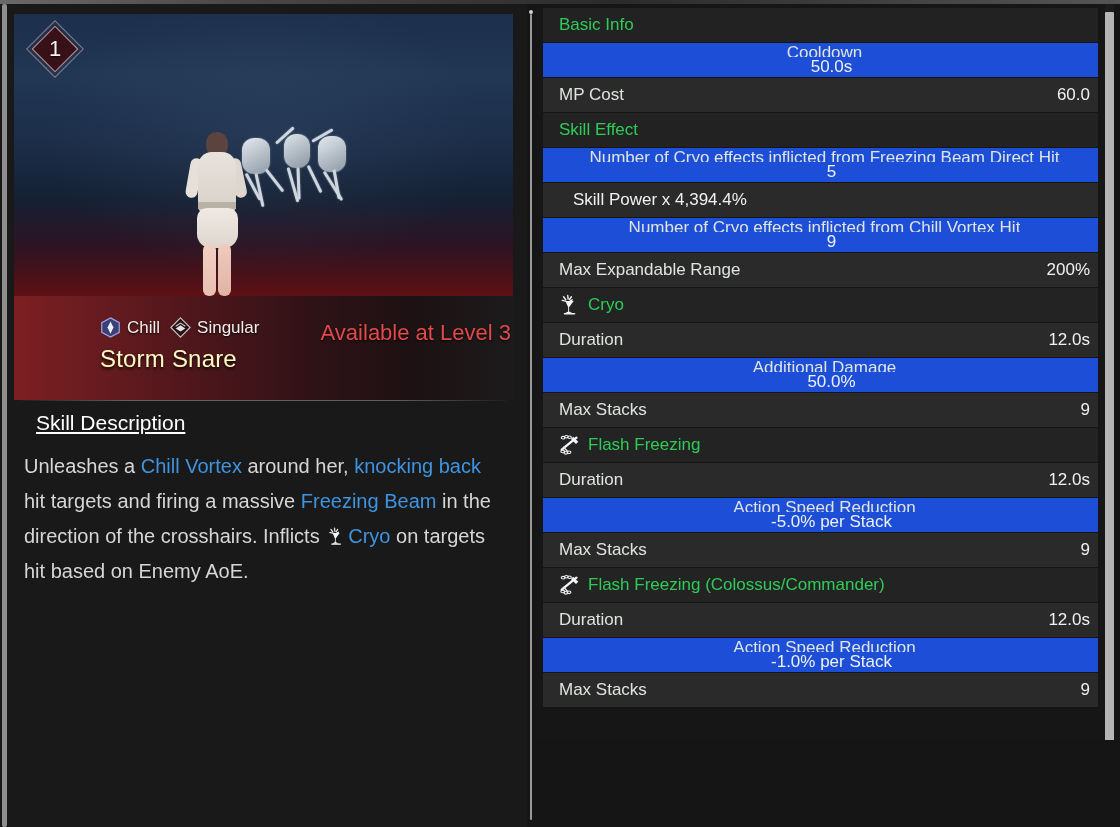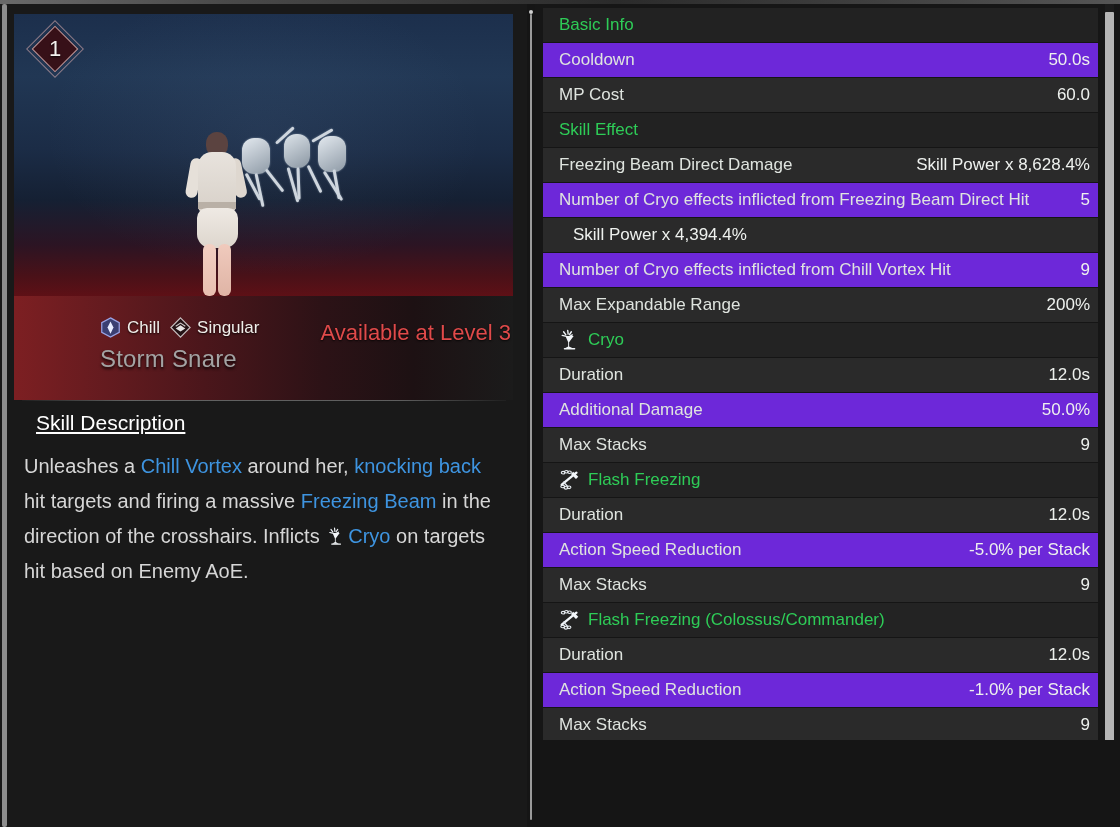--- a/index.html
+++ b/index.html
@@ -101,21 +101,21 @@
 
   .tag-row { position: absolute; left: 100px; top: 317px; display: flex; align-items: flex-start; gap: 10px; }
   .tag { display: flex; align-items: center; gap: 6px; }
   .tag .label { color: #f1eeea; font-size: 17px; text-shadow: 0 1px 2px rgba(0,0,0,0.85); }
   .ico-hex { width: 21px; height: 21px; position: relative; flex: 0 0 21px; }
   .ico-hex svg, .ico-dia svg { display: block; }
   .ico-dia { width: 21px; height: 21px; position: relative; flex: 0 0 21px; }
 
   .skill-name {
     position: absolute; left: 100px; top: 345px;
-    color: #a3a3a3; font-size: 24px; letter-spacing: .2px;
+    color: #fef9c3; font-size: 24px; letter-spacing: .2px;
     text-shadow: 0 2px 3px rgba(0,0,0,0.85);
   }
   .avail {
     position: absolute; right: 16px; top: 320px;
     color: #e04a4a; font-size: 22px; text-shadow: 0 1px 2px rgba(0,0,0,0.8);
   }
 
   .hr-sep {
     position: absolute; left: 22px; top: 400px; width: 484px; height: 1px;
     background: linear-gradient(to right, rgba(255,255,255,0.03), rgba(255,255,255,0.32) 22%, rgba(255,255,255,0.30) 78%, rgba(255,255,255,0.03));
@@ -158,21 +158,21 @@
 
   .row {
     position: relative;
     height: 35px;
     display: flex; align-items: center; justify-content: space-between;
     padding: 0 8px 0 16px;
     background: #2a2a2a;
     margin-bottom: 0;
     border-bottom: 1px solid #151515;
   }
-  .row.alt { background: #6d28d9; }
+  .row.alt { background: #1d4ed8; flex-direction: column; }
   .row .k { color: #dfe4df; font-size: 17px; white-space: nowrap; overflow: hidden; text-overflow: ellipsis; }
   .row .v { color: #eef1ee; font-size: 17px; white-space: nowrap; padding-left: 14px; }
 
   .row.section { background: #232323; }
   .row.section .k { color: #2ecc57; display: flex; align-items: center; gap: 7px; }
   .row.section.hdr { background: #222222; }
 
   .sec-ico { width: 22px; height: 22px; flex: 0 0 22px; display: inline-block; }
 
   
@@ -295,24 +295,20 @@
         </div>
         <div class="row">
           <div class="k">MP Cost</div>
           <div class="v">60.0</div>
         </div>
         <div class="row section hdr">
           <div class="k">
             <span>Skill Effect</span>
           </div>
         </div>
-        <div class="row">
-          <div class="k">Freezing Beam Direct Damage</div>
-          <div class="v">Skill Power x 8,628.4%</div>
-        </div>
         <div class="row alt">
           <div class="k">Number of Cryo effects inflicted from Freezing Beam Direct Hit</div>
           <div class="v">5</div>
         </div>
         <div class="row">
           <div class="v">Skill Power x 4,394.4%</div>
         </div>
         <div class="row alt">
           <div class="k">Number of Cryo effects inflicted from Chill Vortex Hit</div>
           <div class="v">9</div>

